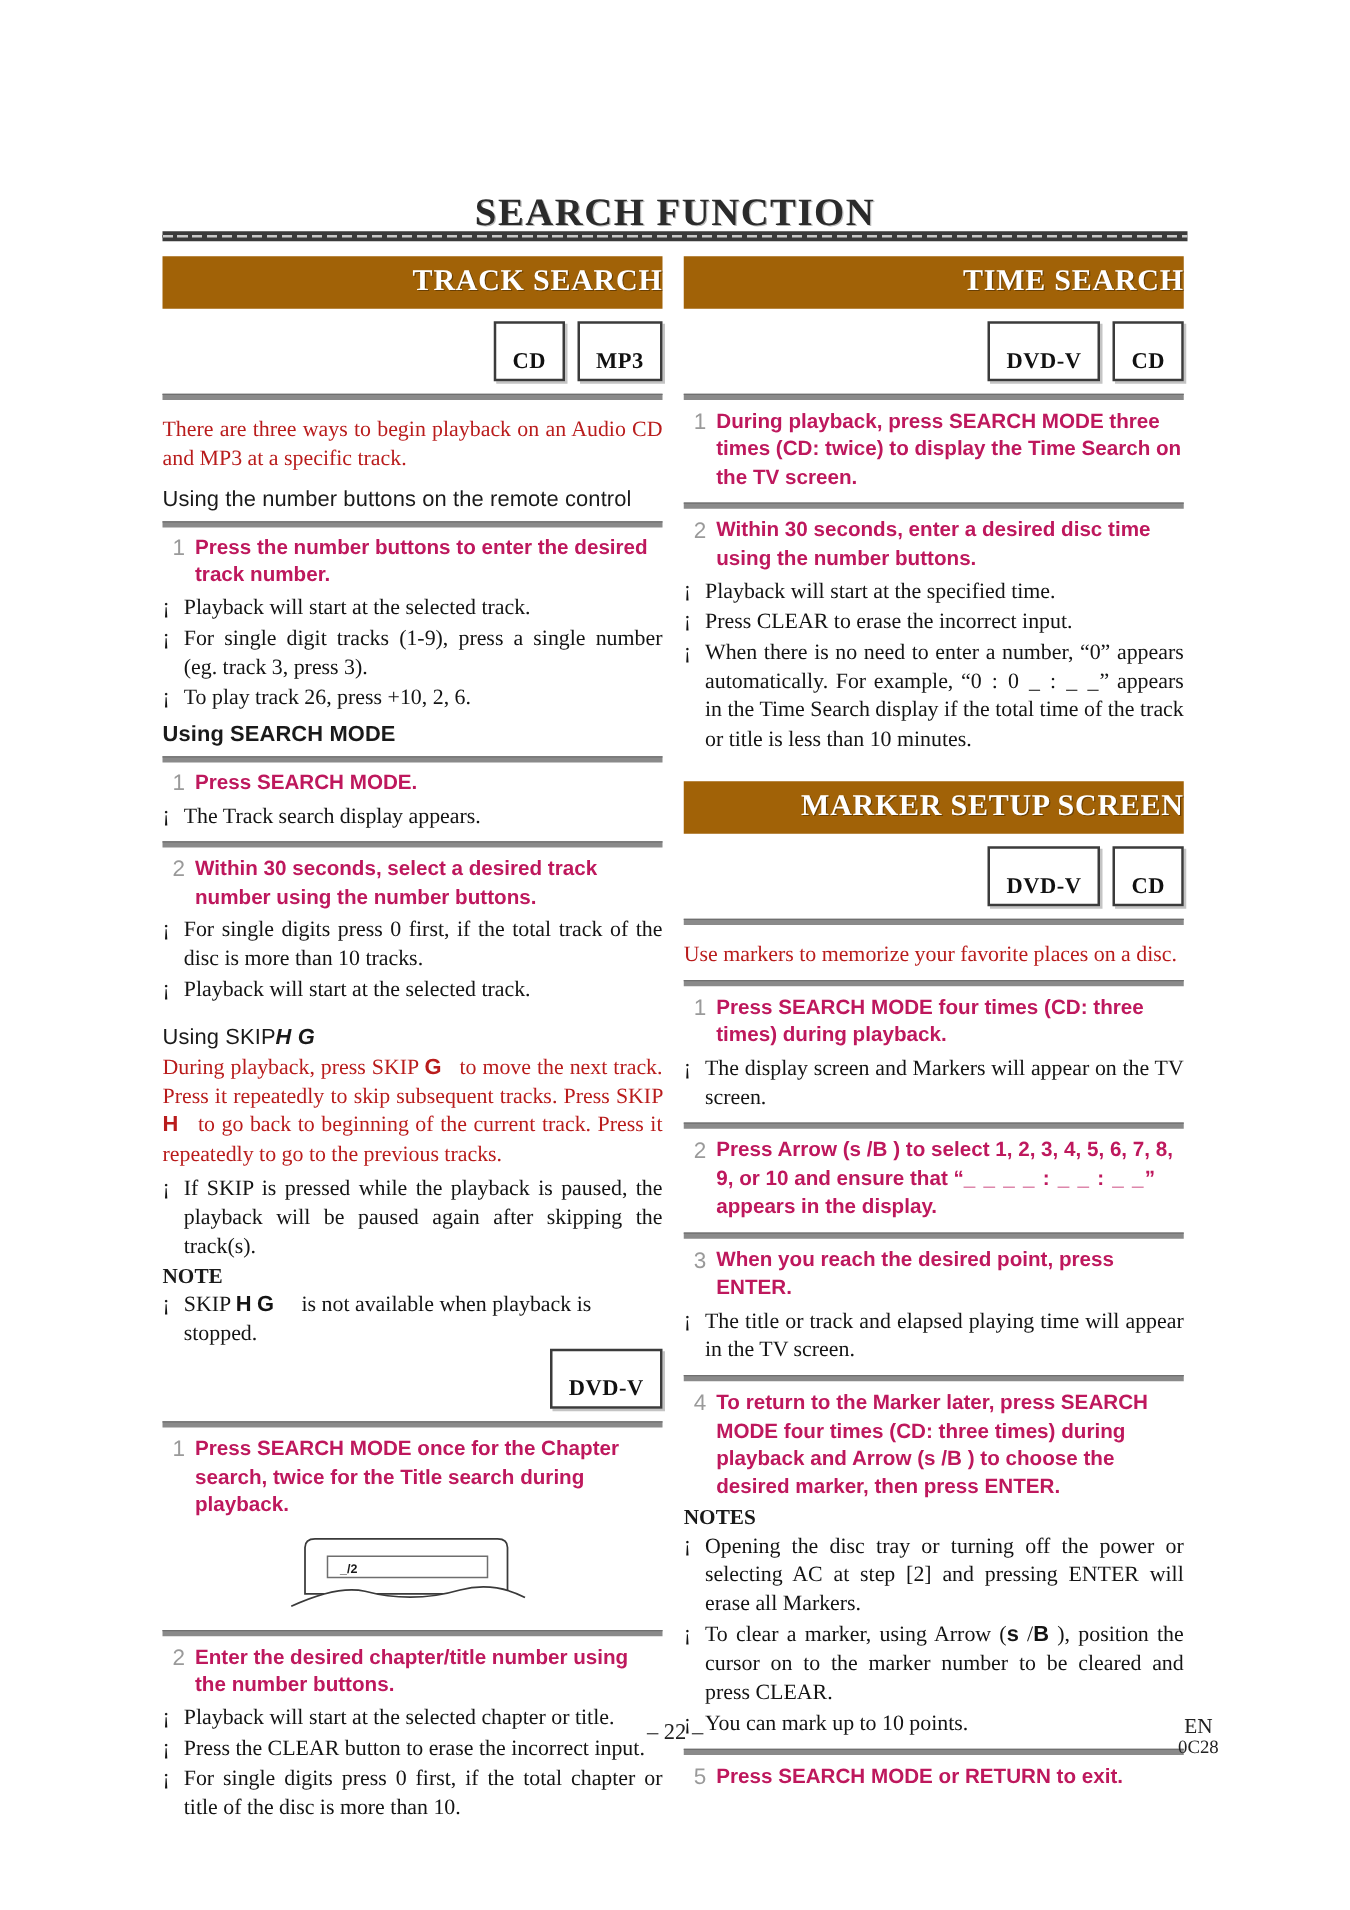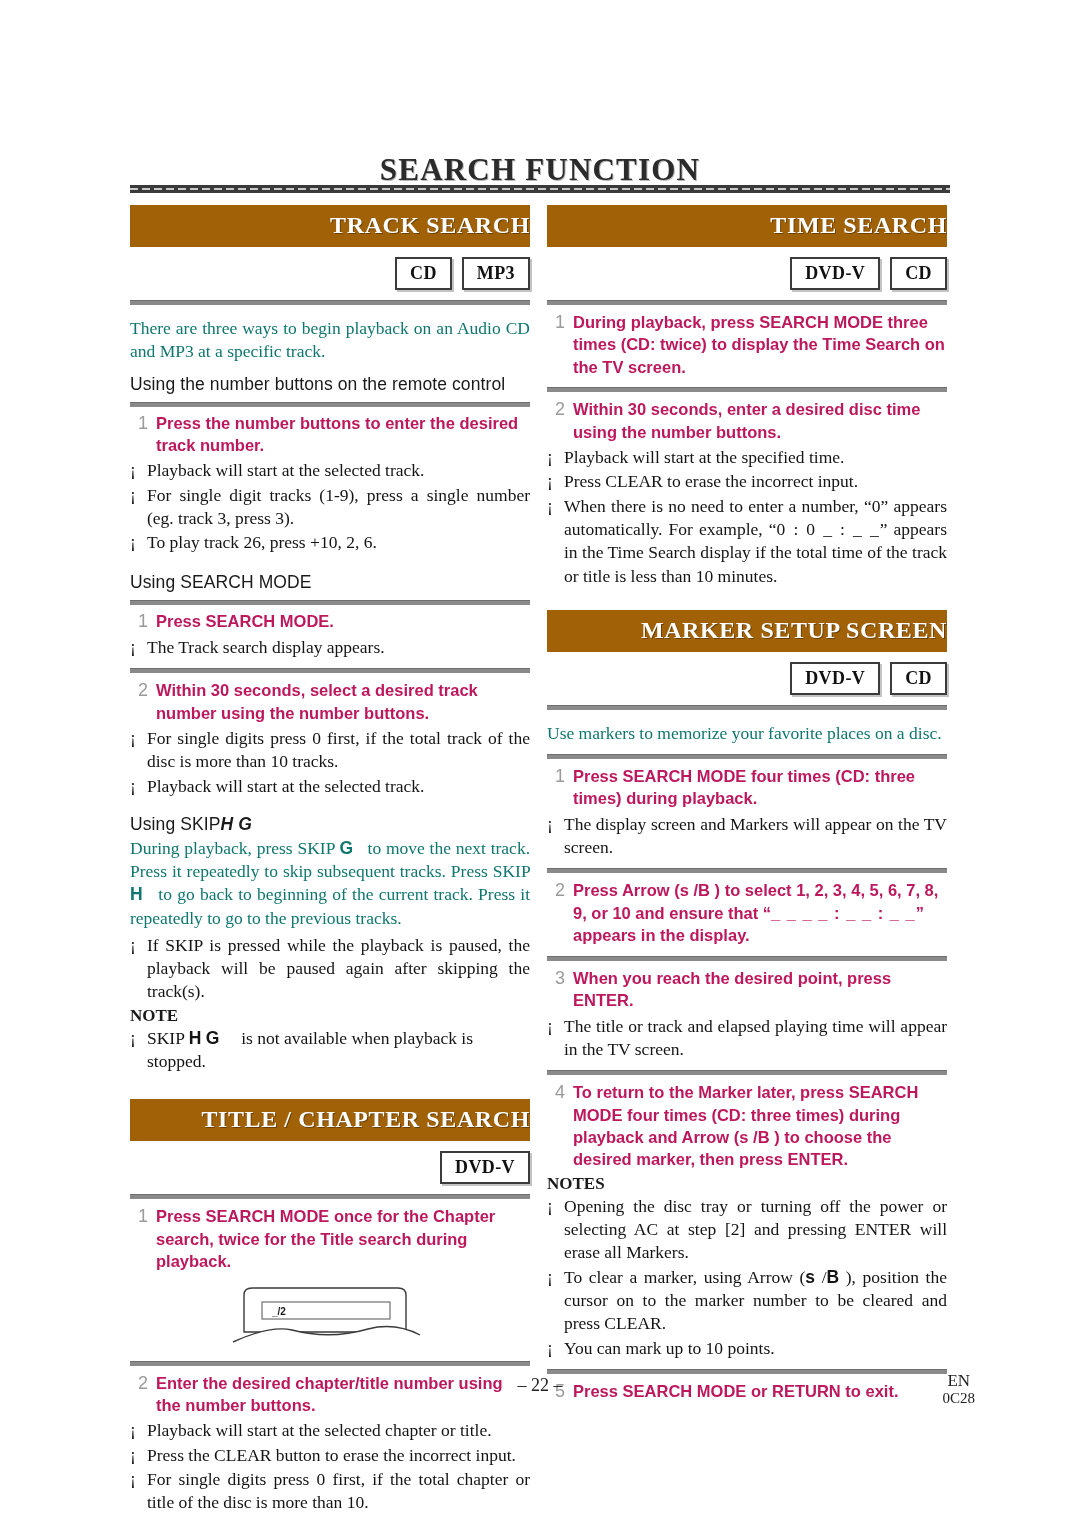--- a/index.html
+++ b/index.html
@@ -55,41 +55,41 @@
 
   
   .badges { display:flex; justify-content:flex-end; gap:10px; margin-bottom:10px; }
   .badge {
     border:2px solid #3b3b3b;
     background:#ffffff;
     font-family:"Liberation Serif", serif;
     font-weight:bold;
     font-size:18px;
     line-height:1;
-    padding:5px 13px 6px 13px;
+    padding:20px 13px 6px 13px;
     color:#111;
     box-shadow:2px 2px 0 #c4c4c4;
     letter-spacing:0.4px;
   }
 
   
   .rule {
     height:5px; background:#8a8a8a; margin:9px 0 6px 0;
     border-top:1px solid #6f6f6f;
   }
   .rule.tight { margin:7px 0 5px 0; }
 
   
   .body-p {
     font-family:"Liberation Serif", serif;
     font-size:17.5px;
     line-height:1.33;
     text-align:justify;
     margin:12px 0 4px 0;
-    color:#0f766e;
+    color:#b91c1c;
   }
 
   
   .subhead {
     font-family:"Liberation Sans", sans-serif;
     font-size:17.5px;
     color:#1a1a1a;
     margin:10px 0 0 0;
     letter-spacing:0.1px;
   }
@@ -199,21 +199,21 @@
     </div>
     <div class="bul">
       <span class="bul-mark">¡</span>
       <span class="bul-text">For single digit tracks (1-9), press a single number (eg. track 3, press 3).</span>
     </div>
     <div class="bul">
       <span class="bul-mark">¡</span>
       <span class="bul-text nojust">To play track 26, press +10, 2, 6.</span>
     </div>
 
-    <div class="subhead" style="margin-top:18px;">Using SEARCH MODE</div>
+    <div class="subhead" style="margin-top:8px;font-weight:bold;">Using SEARCH MODE</div>
     <div class="rule tight"></div>
 
     <div class="step">
       <span class="step-num">1</span>
       <span class="step-text">Press SEARCH MODE.</span>
     </div>
     <div class="bul">
       <span class="bul-mark">¡</span>
       <span class="bul-text nojust">The Track search display appears.</span>
     </div>
@@ -254,21 +254,20 @@
     <div class="bul">
       <span class="bul-mark">¡</span>
       <span class="bul-text nojust">
         <span>SKIP</span>
         <span class="sym">H</span>
         <span class="sym">G</span>&nbsp;&nbsp;&nbsp;&nbsp;
         <span>is not available when playback is stopped.</span>
       </span>
     </div>
 
-    <div class="sec-bar" style="margin-top:26px;">TITLE / CHAPTER SEARCH</div>
     <div class="badges">
       <span class="badge">DVD-V</span>
     </div>
     <div class="rule"></div>
 
     <div class="step">
       <span class="step-num">1</span>
       <span class="step-text">Press SEARCH MODE once for the Chapter search, twice for the Title search during playback.</span>
     </div>
 

